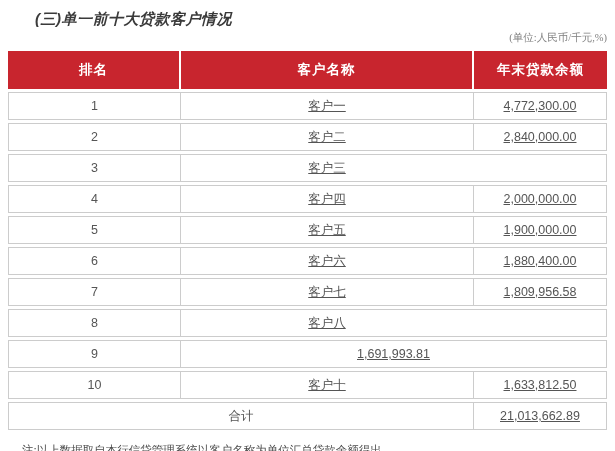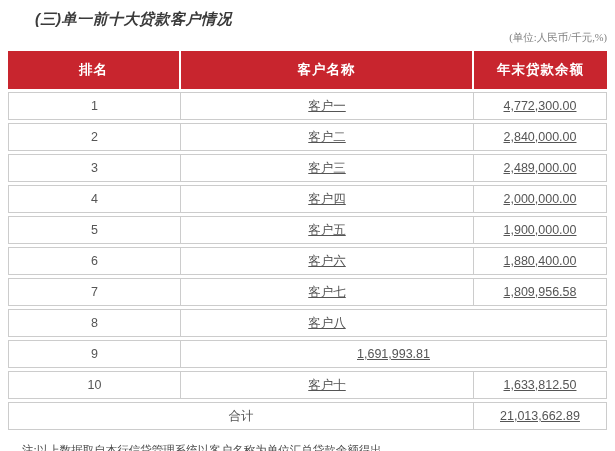--- a/index.html
+++ b/index.html
@@ -109,21 +109,20 @@
 
   <div class="body-row">
     <div class="cell col1">2</div>
     <div class="cell col2 divided">客户二</div>
     <div class="cell col3 divided">2,840,000.00</div>
   </div>
 
   <div class="body-row">
     <div class="cell col1">3</div>
     <div class="cell col2 divided">客户三</div>
-    <div class="cell col3 divided">2,489,000.00</div>
   </div>
 
   <div class="body-row">
     <div class="cell col1">4</div>
     <div class="cell col2 divided">客户四</div>
     <div class="cell col3 divided">2,000,000.00</div>
   </div>
 
   <div class="body-row">
     <div class="cell col1">5</div>

